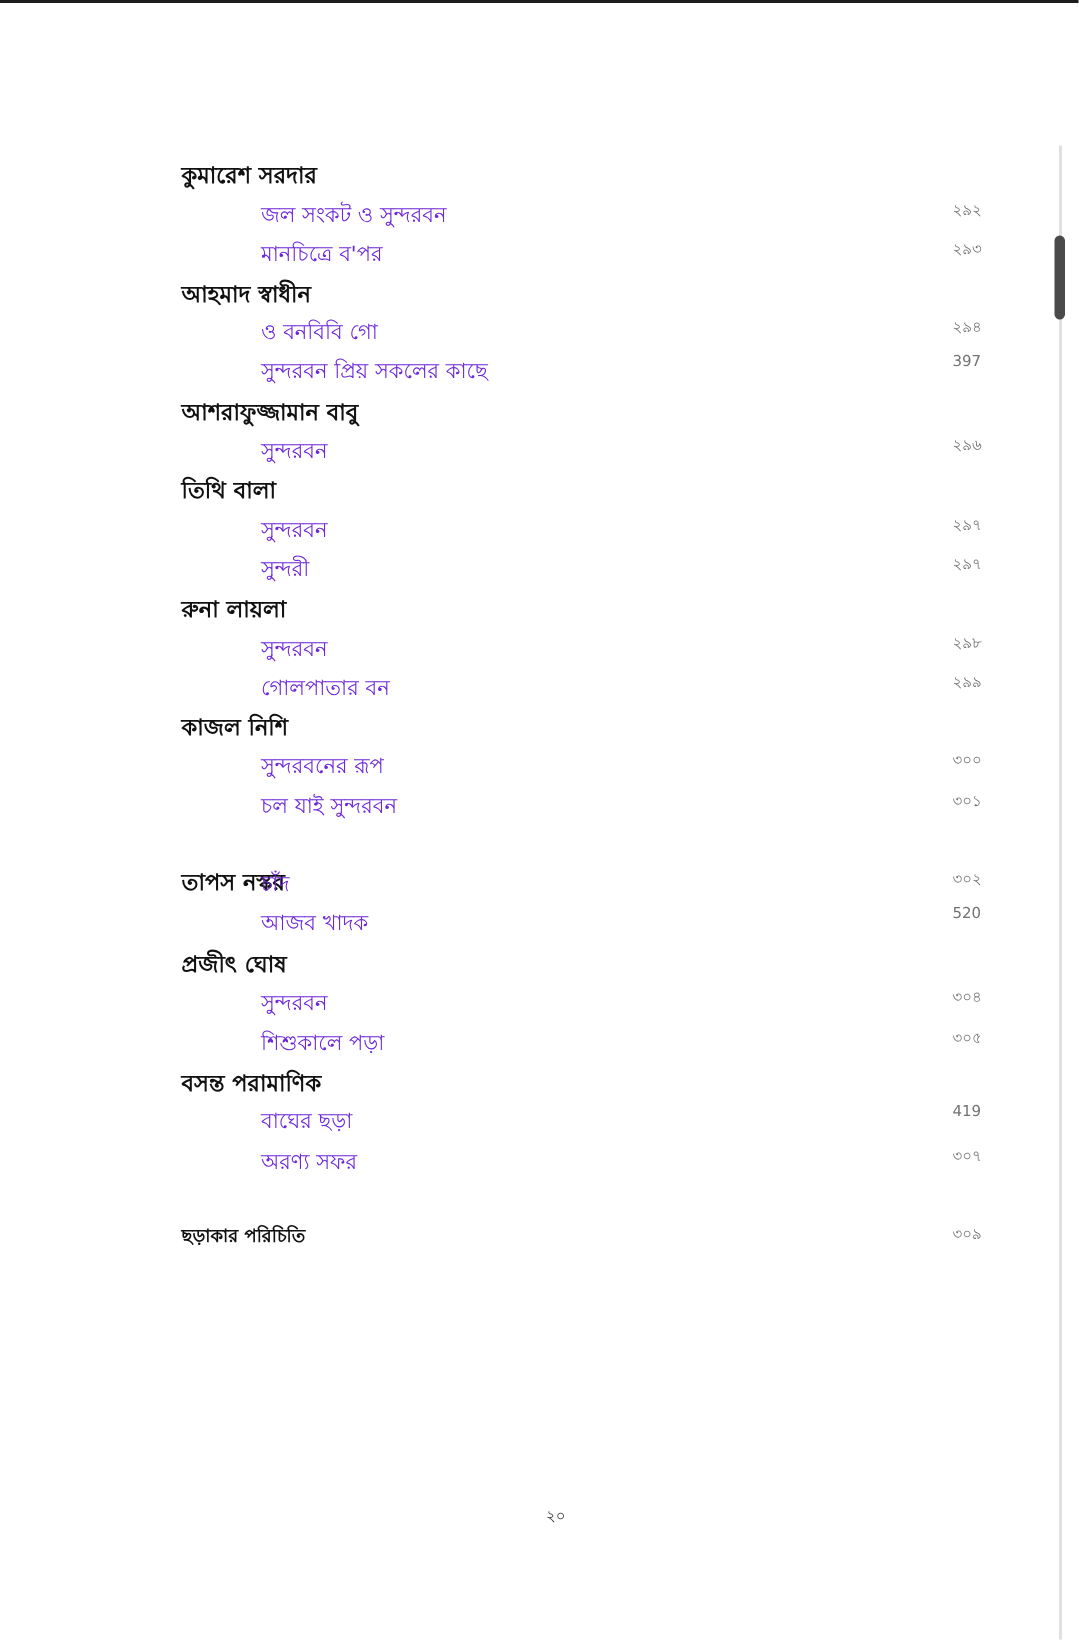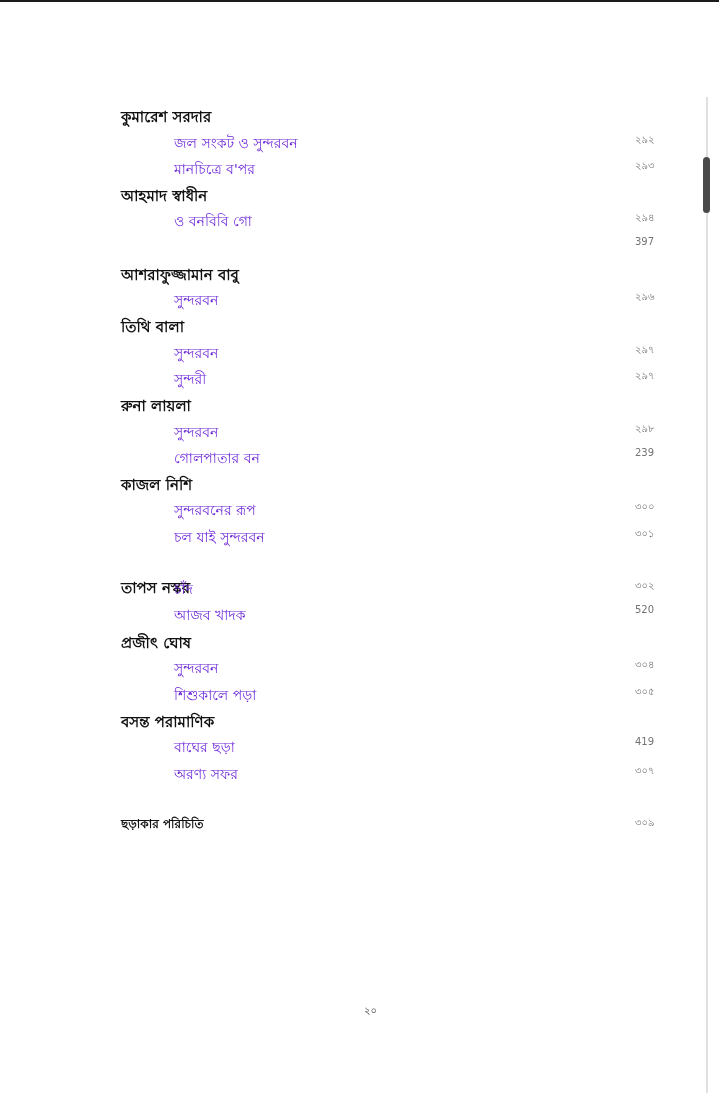--- a/index.html
+++ b/index.html
@@ -39,20 +39,21 @@
   </div>
 
   <div class="row" style="top:184px">
     <span class="author">আহমাদ স্বাধীন</span>
   </div>
   <div class="row" style="top:210px">
     <span class="title">ও বনবিবি গো</span>
     <span class="page">২৯৪</span>
   </div>
   <div class="row" style="top:236px">
+    <span class="title">সুন্দরবন প্রিয় সকলের কাছে</span>
     <span class="page">397</span>
   </div>
 
   <div class="row" style="top:263px">
     <span class="author">আশরাফুজ্জামান বাবু</span>
   </div>
   <div class="row" style="top:289px">
     <span class="title">সুন্দরবন</span>
     <span class="page">২৯৬</span>
   </div>
@@ -71,21 +72,21 @@
 
   <div class="row" style="top:394px">
     <span class="author">রুনা লায়লা</span>
   </div>
   <div class="row" style="top:421px">
     <span class="title">সুন্দরবন</span>
     <span class="page">২৯৮</span>
   </div>
   <div class="row" style="top:447px">
     <span class="title">গোলপাতার বন</span>
-    <span class="page">239</span>
+    <span class="page">২৯৯</span>
   </div>
 
   <div class="row" style="top:473px">
     <span class="author">কাজল নিশি</span>
   </div>
   <div class="row" style="top:499px">
     <span class="title">সুন্দরবনের রূপ</span>
     <span class="page">৩০০</span>
   </div>
   <div class="row" style="top:526px">

